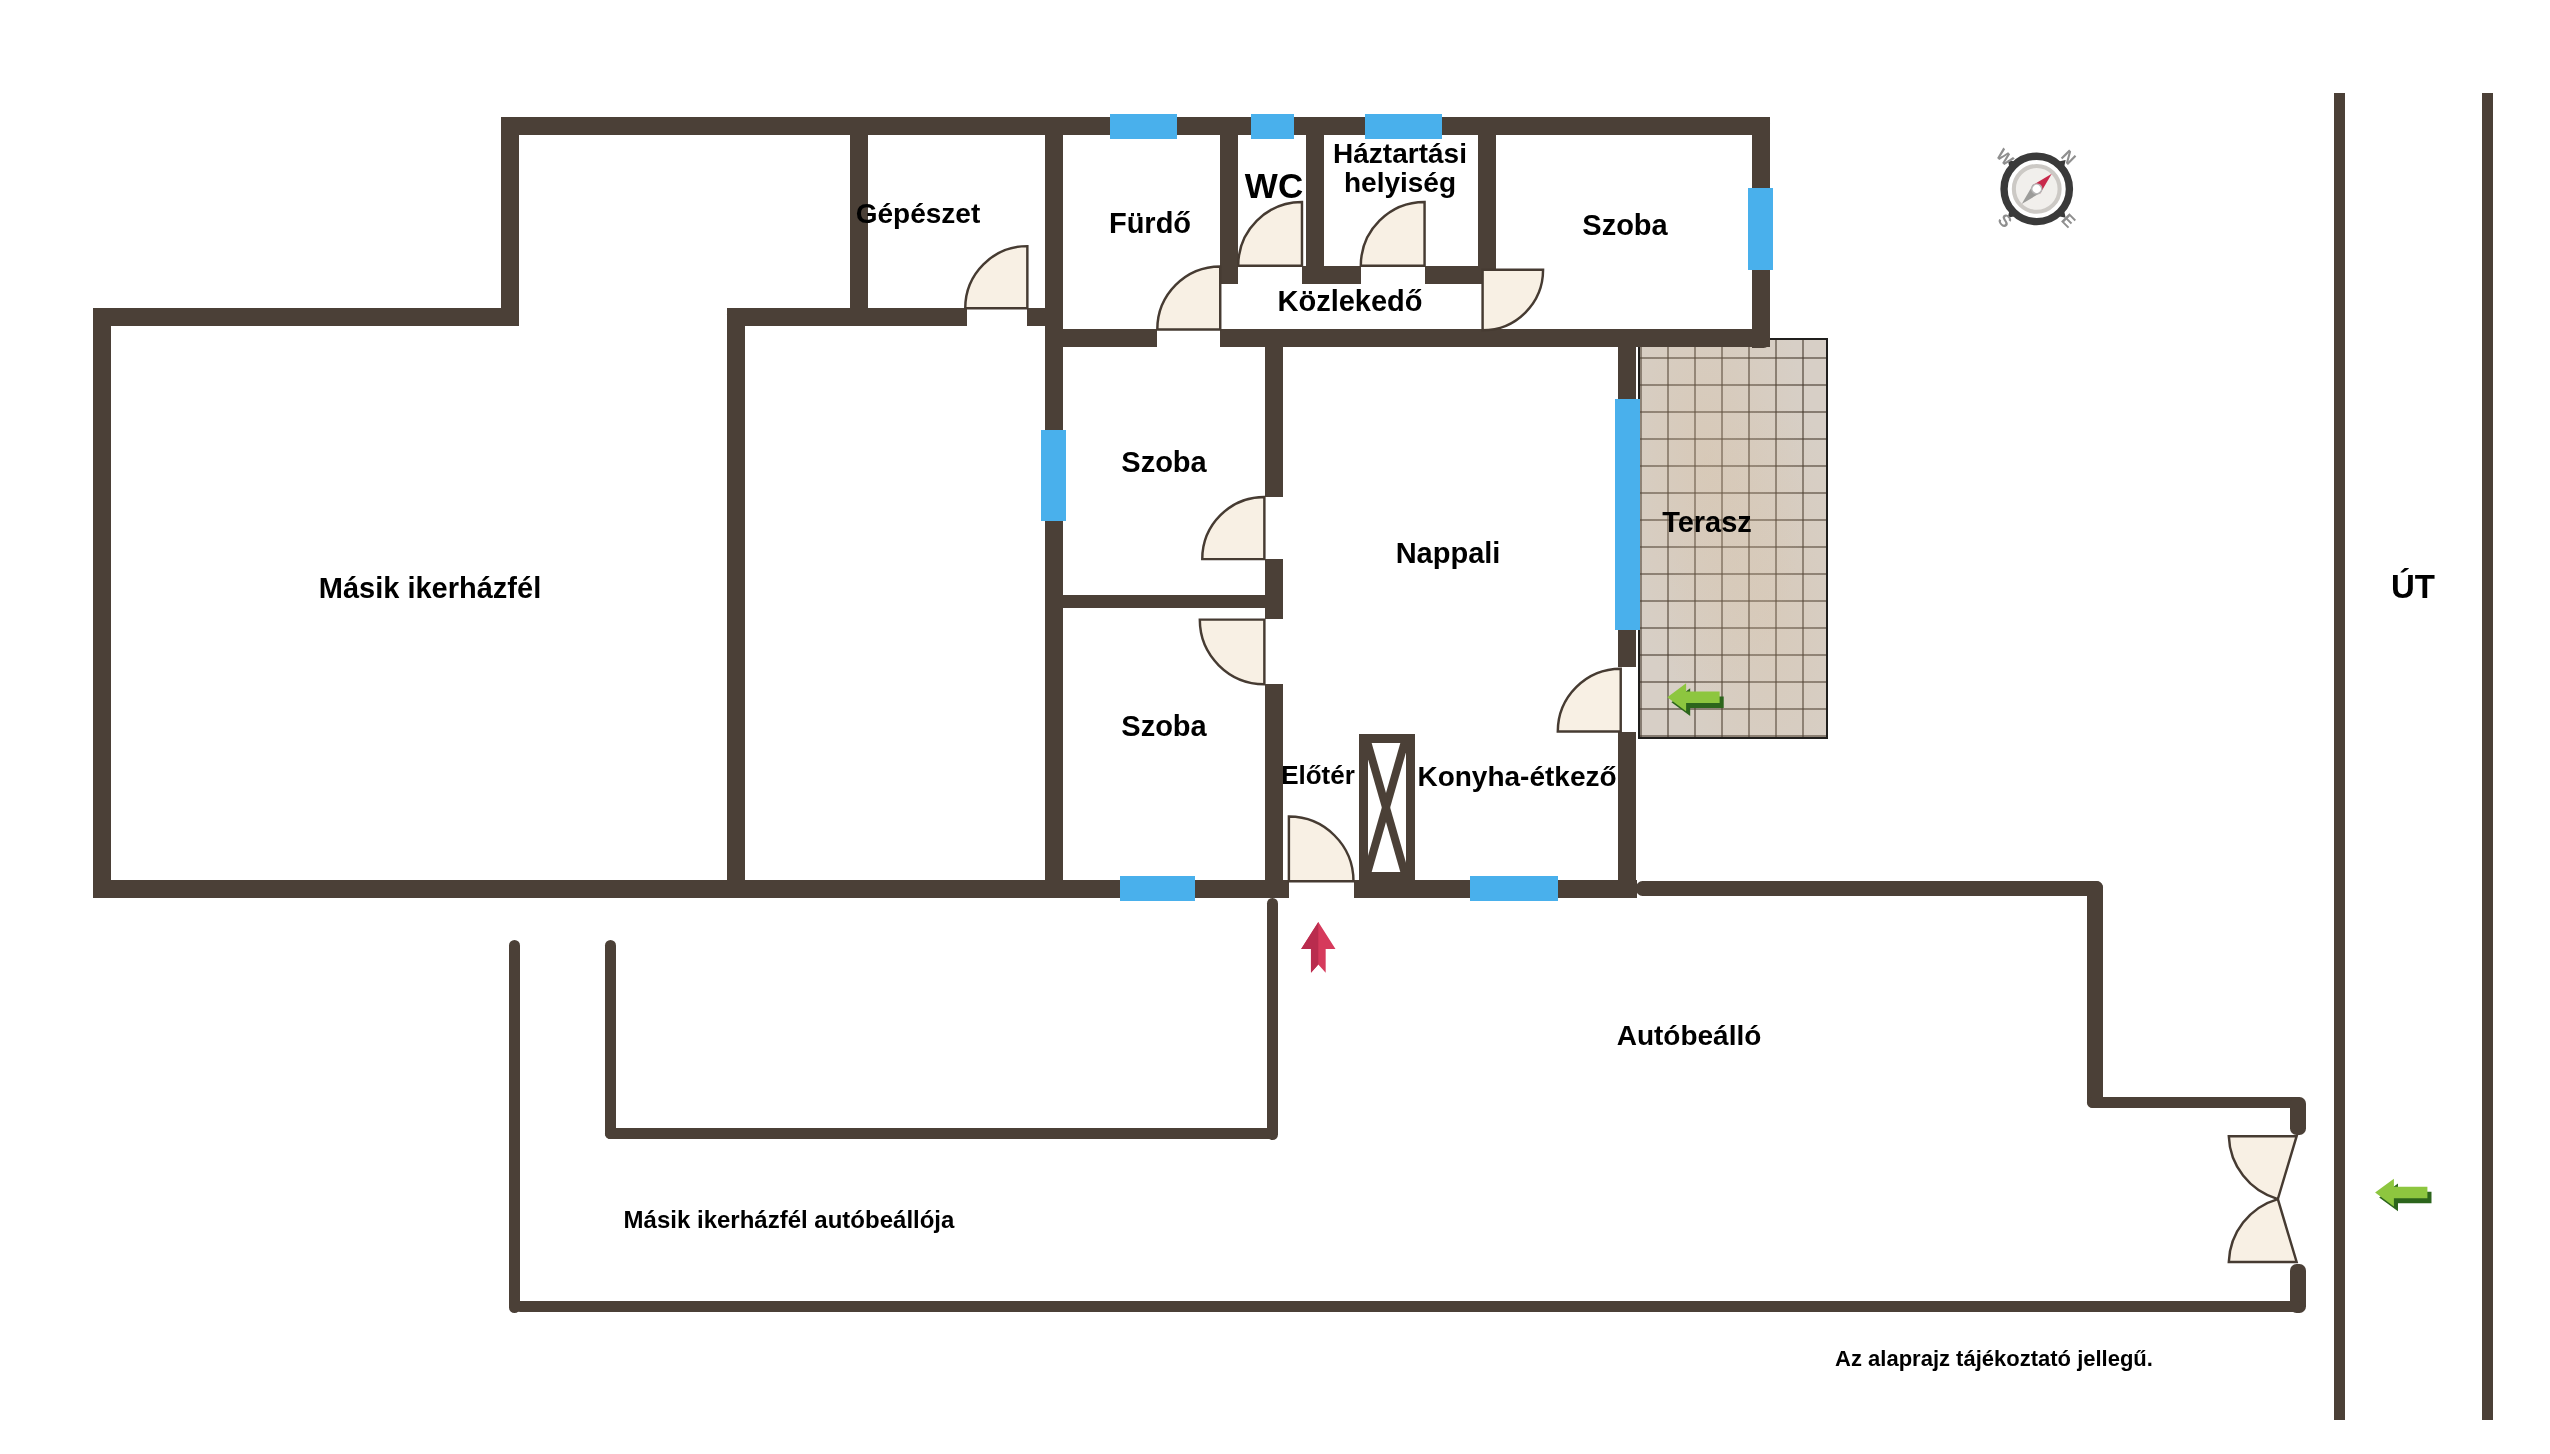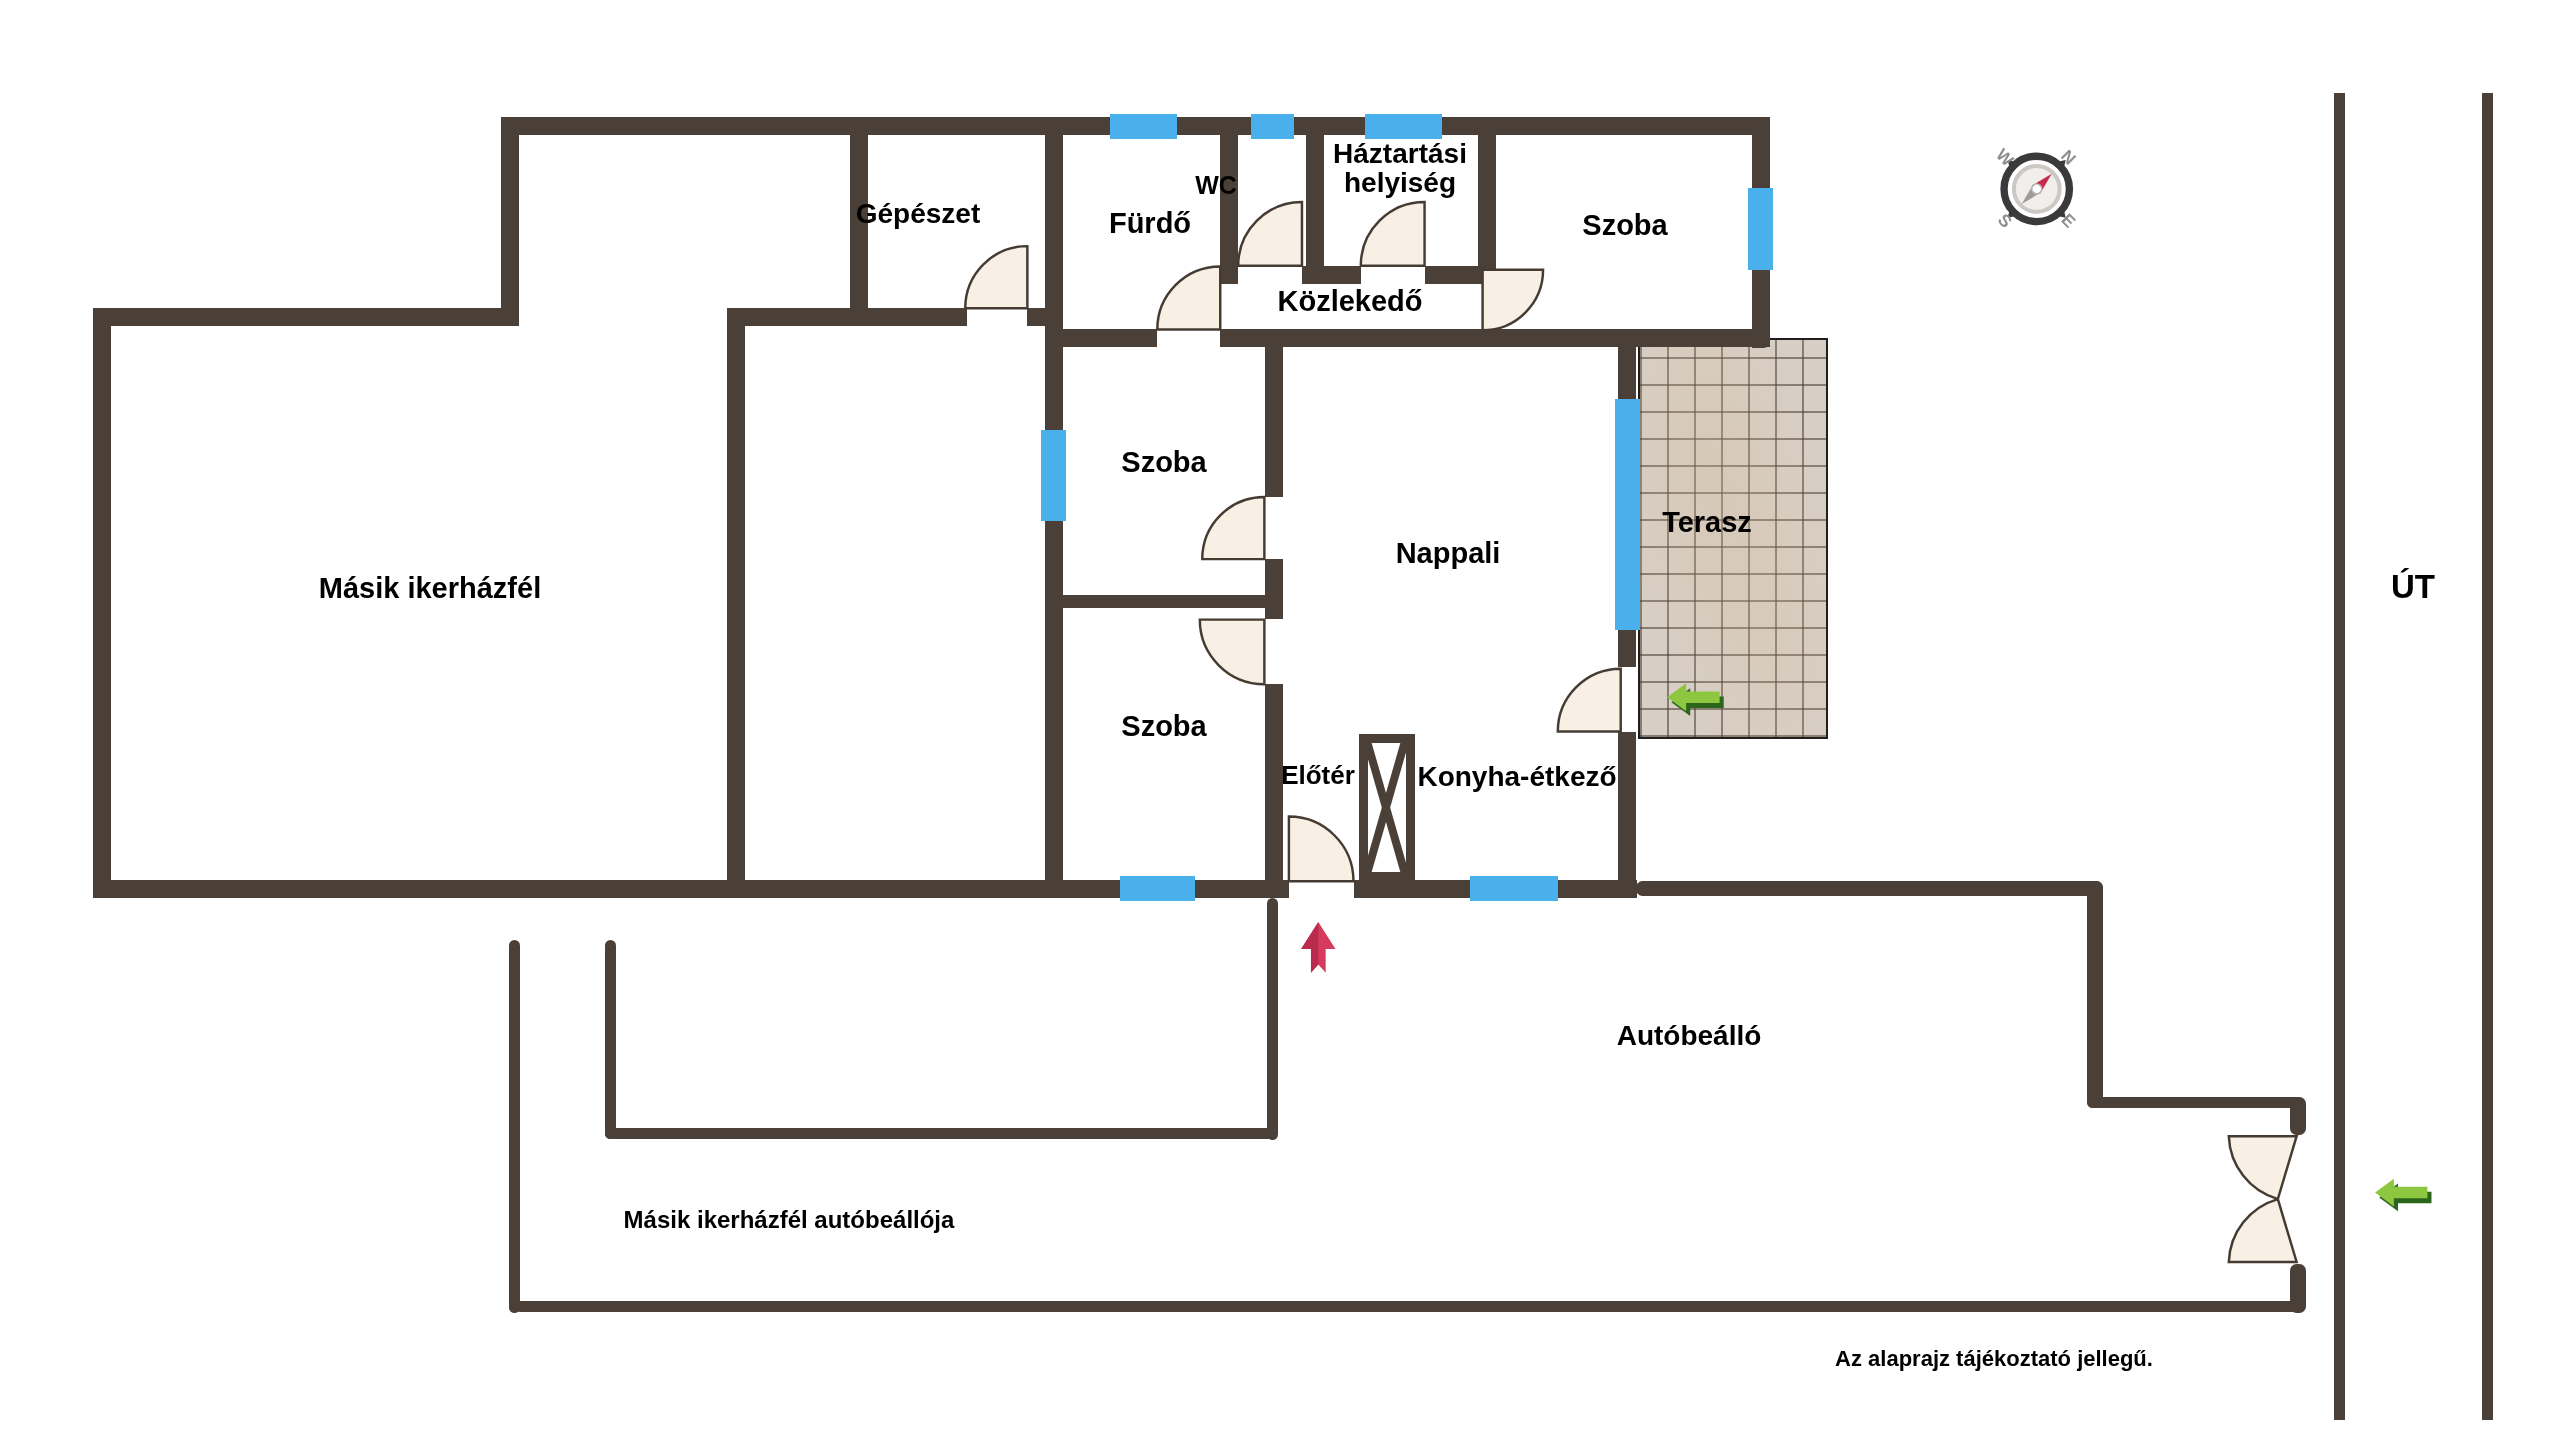--- a/index.html
+++ b/index.html
@@ -142,21 +142,21 @@
       <text x="0" y="-55" text-anchor="middle" dominant-baseline="central" font-size="21" font-weight="bold" fill="#8f8f8f">N</text>
       <text x="55" y="0" text-anchor="middle" dominant-baseline="central" font-size="21" font-weight="bold" fill="#8f8f8f">E</text>
       <text x="0" y="55" text-anchor="middle" dominant-baseline="central" font-size="21" font-weight="bold" fill="#8f8f8f">S</text>
       <text x="-55" y="0" text-anchor="middle" dominant-baseline="central" font-size="21" font-weight="bold" fill="#8f8f8f">W</text>
     </g>
   </svg>
 
   <div class="lbl" style="left:430px;top:589px;font-size:29px">Másik ikerházfél</div>
   <div class="lbl" style="left:918px;top:214px;font-size:28px">Gépészet</div>
   <div class="lbl" style="left:1150px;top:224px;font-size:29px">Fürdő</div>
-  <div class="lbl" style="left:1216px;top:186px;font-size:25px">WC</div>
+  <div class="lbl" style="left:1274px;top:186px;font-size:35px">WC</div>
   <div class="lbl" style="left:1400px;top:169px;font-size:28px">
     <div>Háztartási</div>
     <div>helyiség</div>
   </div>
   <div class="lbl" style="left:1625px;top:226px;font-size:29px">Szoba</div>
   <div class="lbl" style="left:1350px;top:302px;font-size:29px">Közlekedő</div>
   <div class="lbl" style="left:1164px;top:463px;font-size:29px">Szoba</div>
   <div class="lbl" style="left:1448px;top:554px;font-size:29px">Nappali</div>
   <div class="lbl" style="left:1707px;top:523px;font-size:29px">Terasz</div>
   <div class="lbl" style="left:1164px;top:727px;font-size:29px">Szoba</div>

